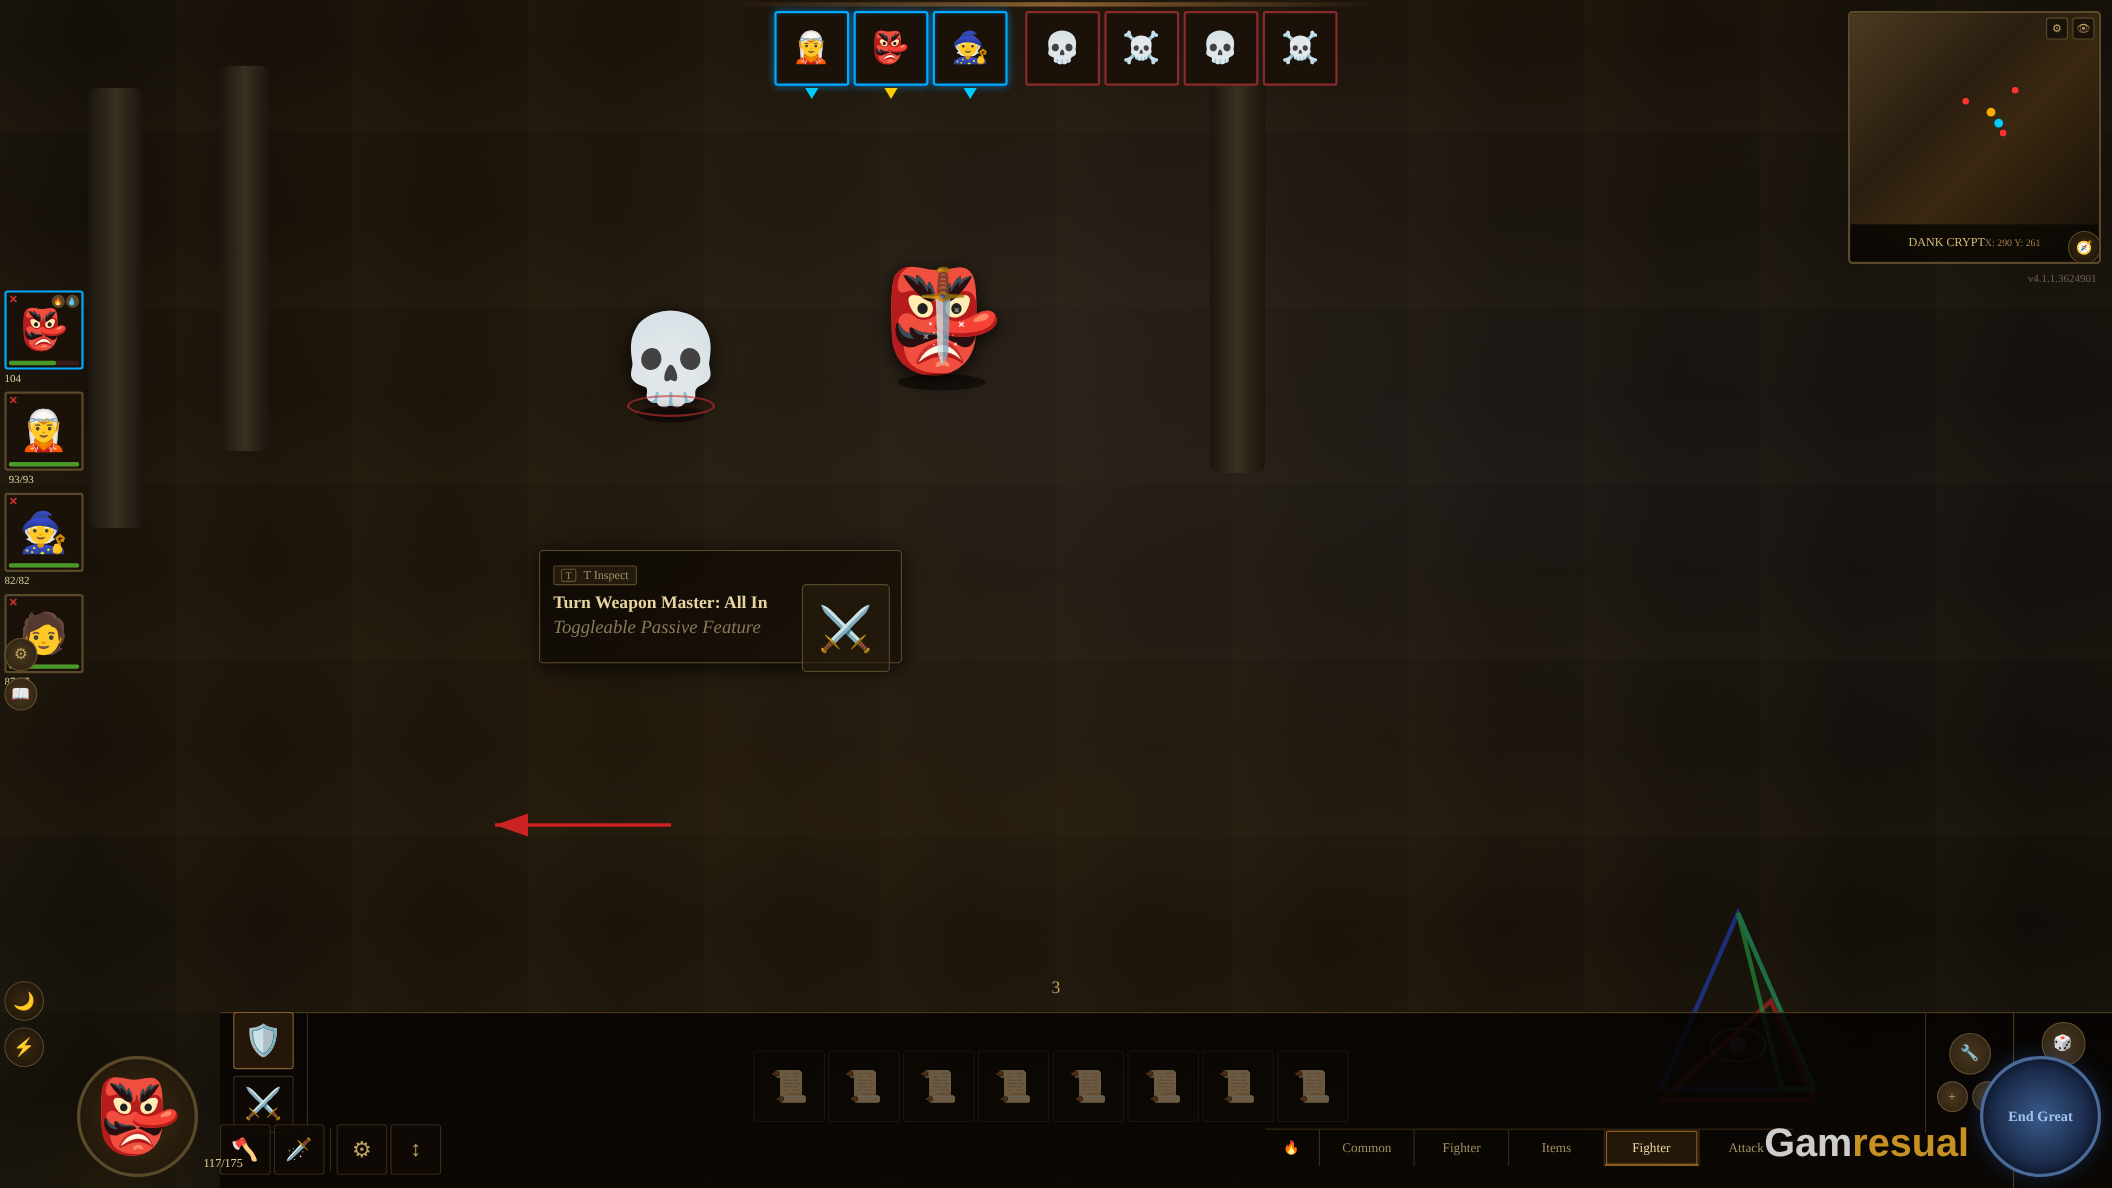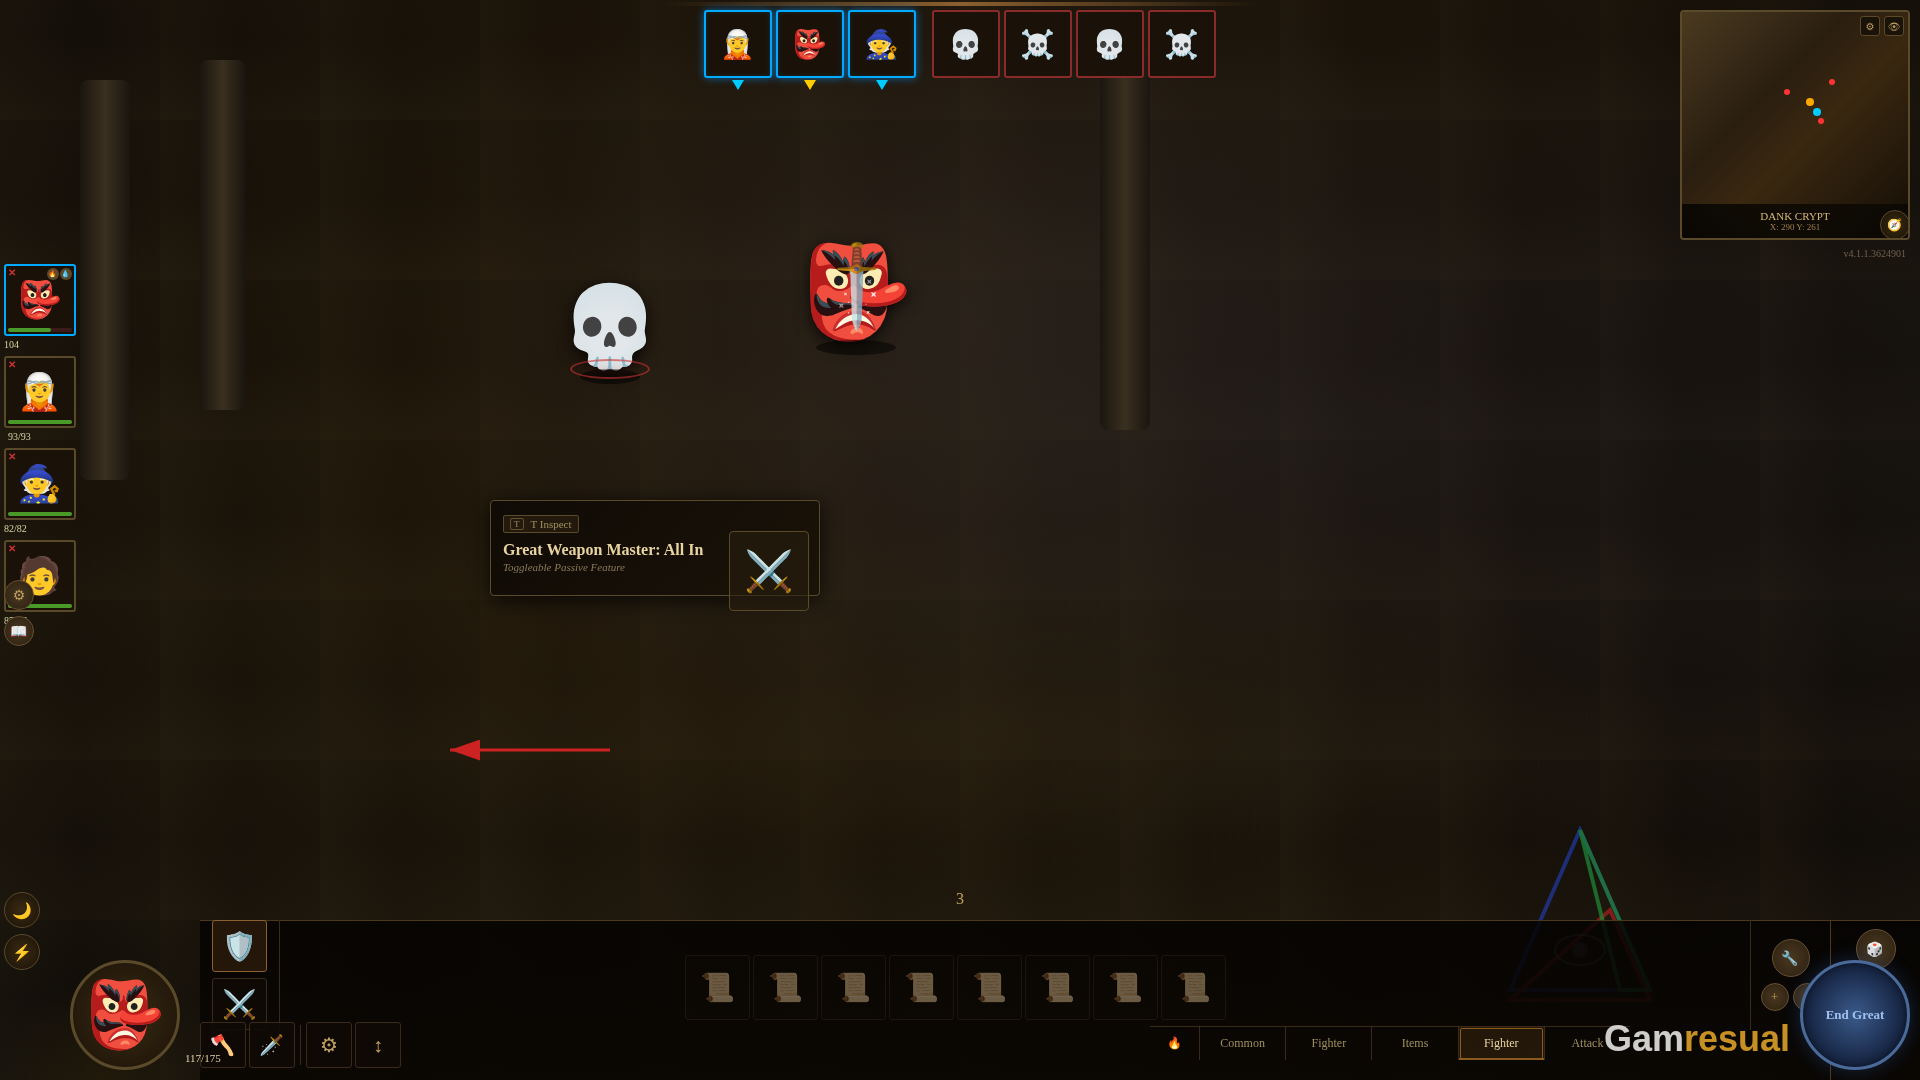--- a/index.html
+++ b/index.html
@@ -131,21 +131,21 @@
     }
 
     #minimap-label {
       position: absolute;
       bottom: 0;
       left: 0;
       right: 0;
       height: 15%;
       background: rgba(0,0,0,0.6);
       display: flex;
-      flex-direction: column;
+      flex-direction: row;
       align-items: center;
       justify-content: center;
       padding: 17px;
     }
 
     #minimap-name {
       color: #d4b87a;
       font-size: 11px;
       font-family: Georgia, serif;
     }
@@ -316,21 +316,21 @@
     #tooltip-title {
       color: #e8d4a0;
       font-size: 16px;
       font-weight: bold;
       margin-bottom: 2px;
       font-family: Georgia, serif;
     }
 
     #tooltip-subtitle {
       color: #8a7a5a;
-      font-size: 11px;
+      font-size: 17px;
       margin-bottom: 10px;
       font-style: italic;
     }
 
     #tooltip-desc {
       color: #c0b090;
       font-size: 12px;
       line-height: 1.5;
     }
 
@@ -855,21 +855,21 @@
 <div id="tooltip-card">
   <div id="tooltip-inspect-badge">
     <span style="border:1px solid #6a5030;padding:0 3px;border-radius:2px;font-size:9px;margin-right:3px;">T</span>
     <span>T  Inspect</span>
   </div>
 
   <div id="tooltip-icon-area">
     <span style="font-size:40px;">⚔️</span>
   </div>
 
-  <div id="tooltip-title">Great Weapon Master: All In</div>
+  <div id="tooltip-title">Turn Weapon Master: All In</div>
   <div id="tooltip-subtitle">Toggleable Passive Feature</div>
 </div>
 
 <div id="red-arrow">
   <svg width="180" height="60" viewBox="0 0 180 60">
     <defs>
       <marker id="arrowhead" markerWidth="10" markerHeight="7" refX="10" refY="3.5" orient="auto">
         <polygon points="0 0, 10 3.5, 0 7" fill="#cc2222"></polygon>
       </marker>
     </defs>

